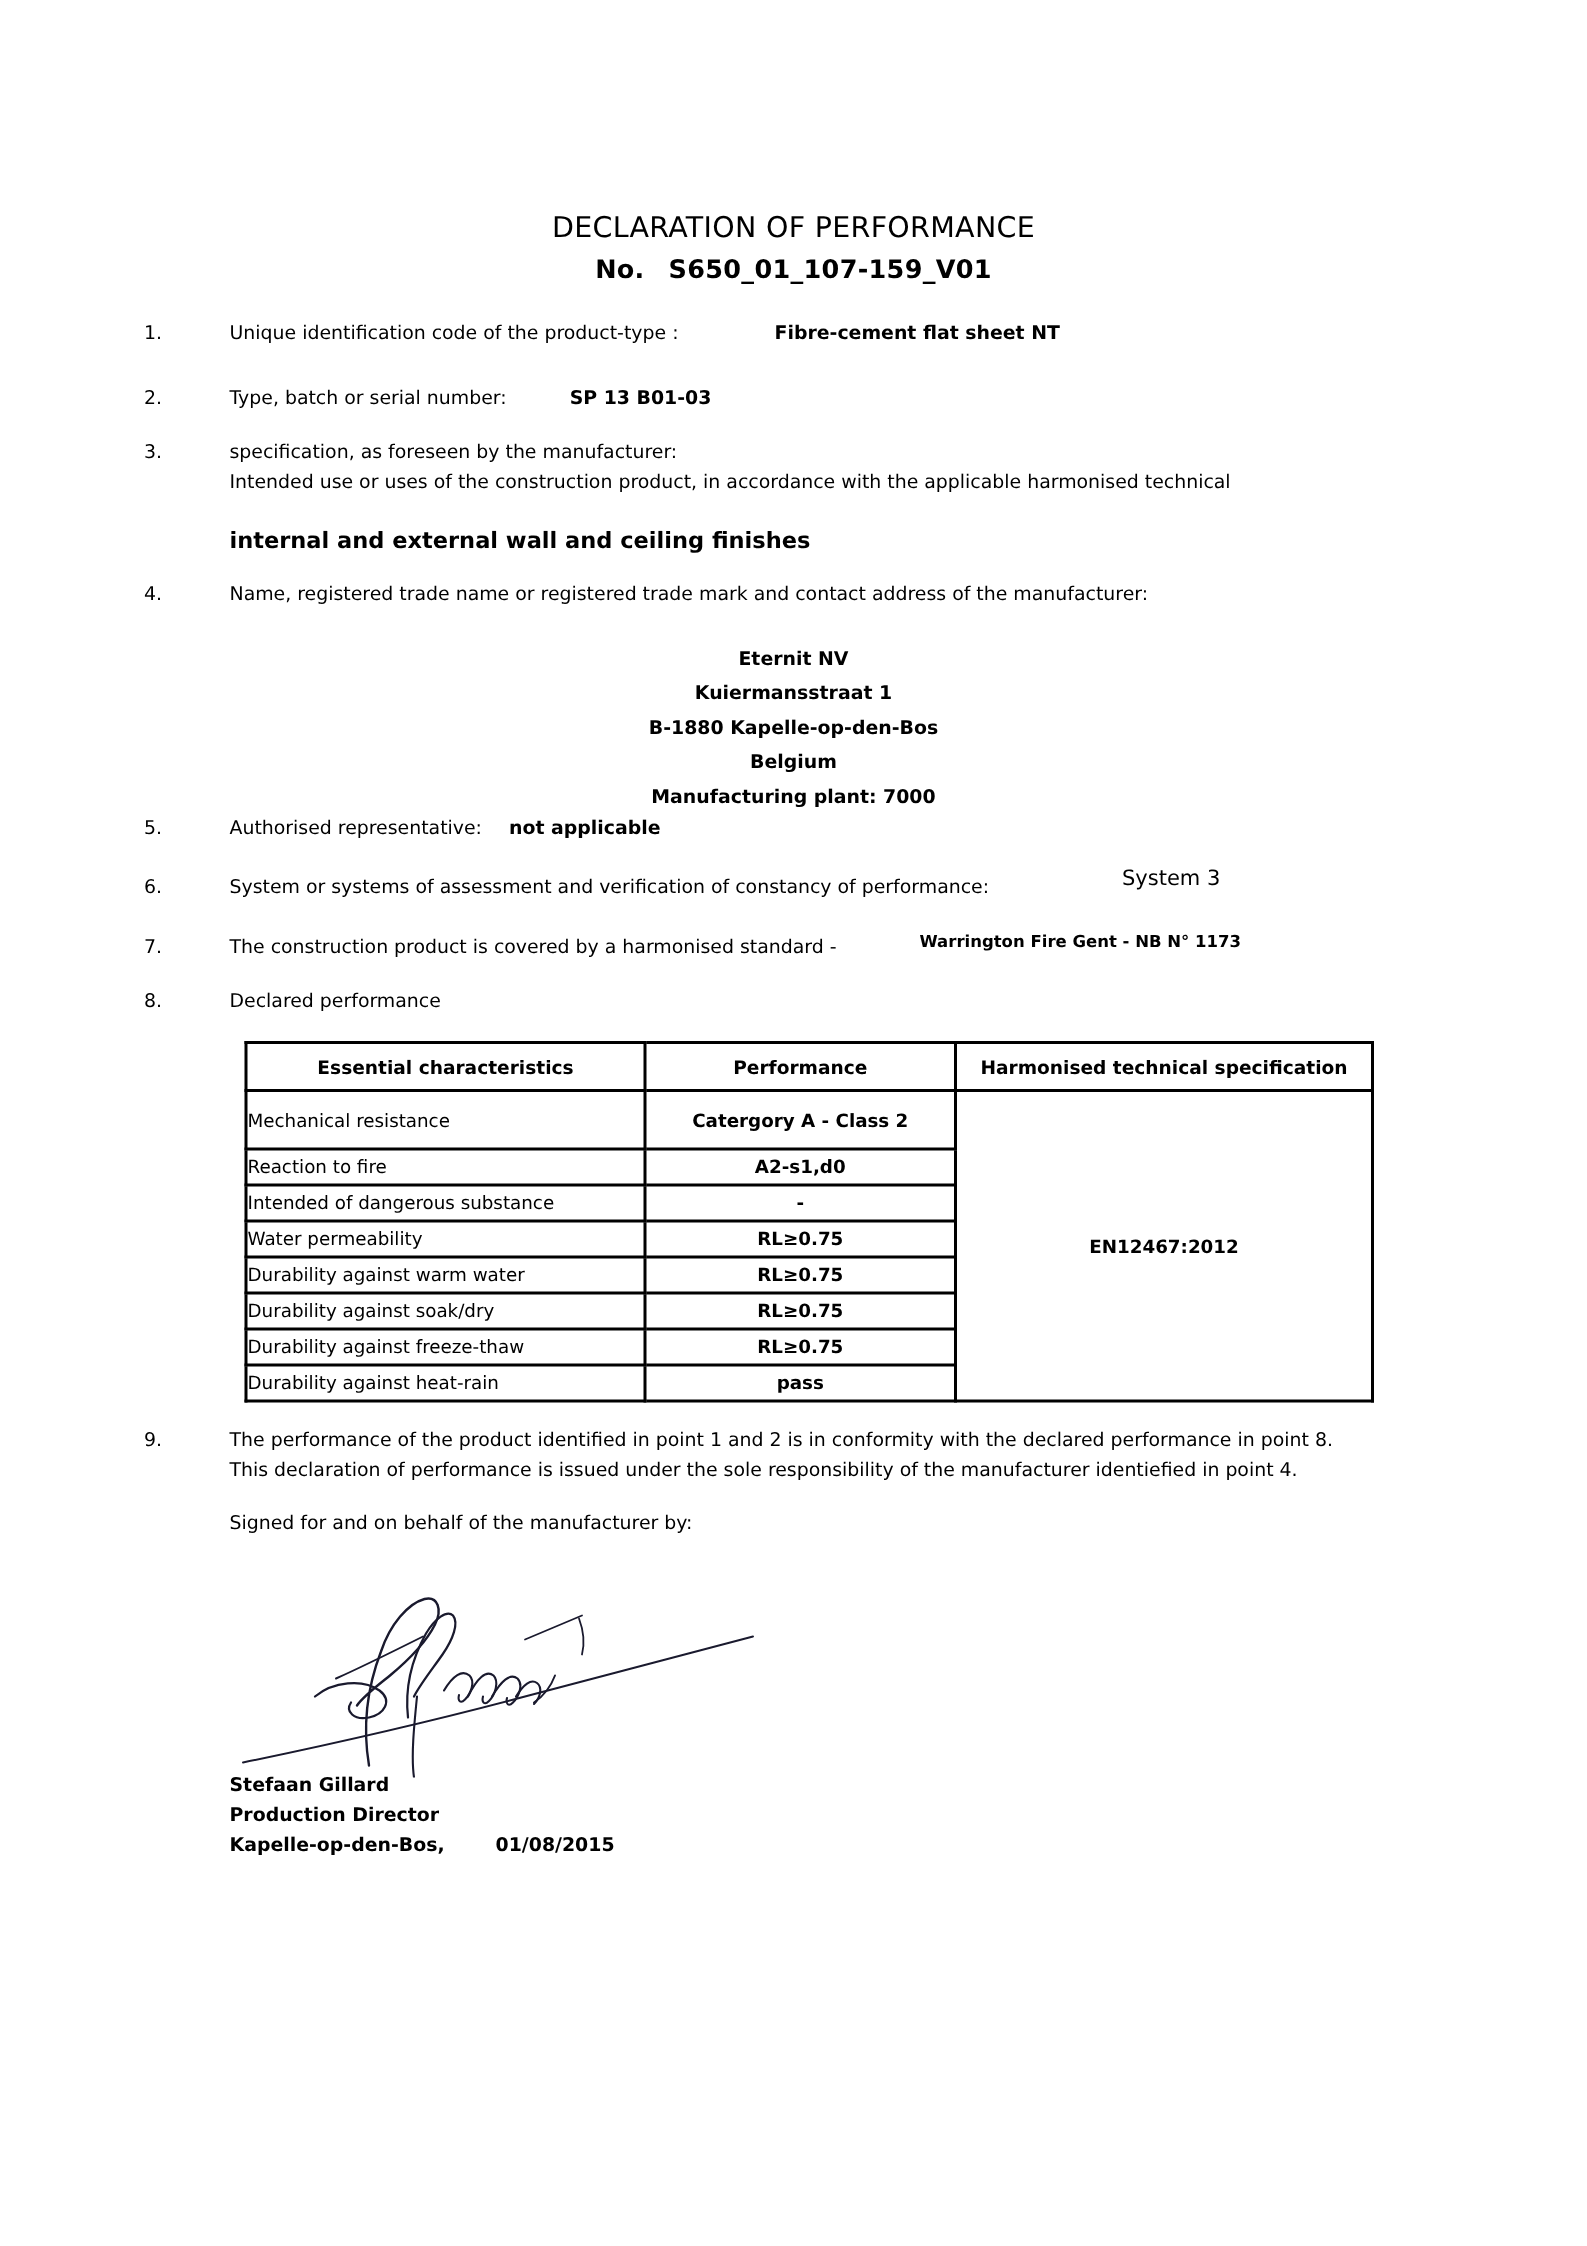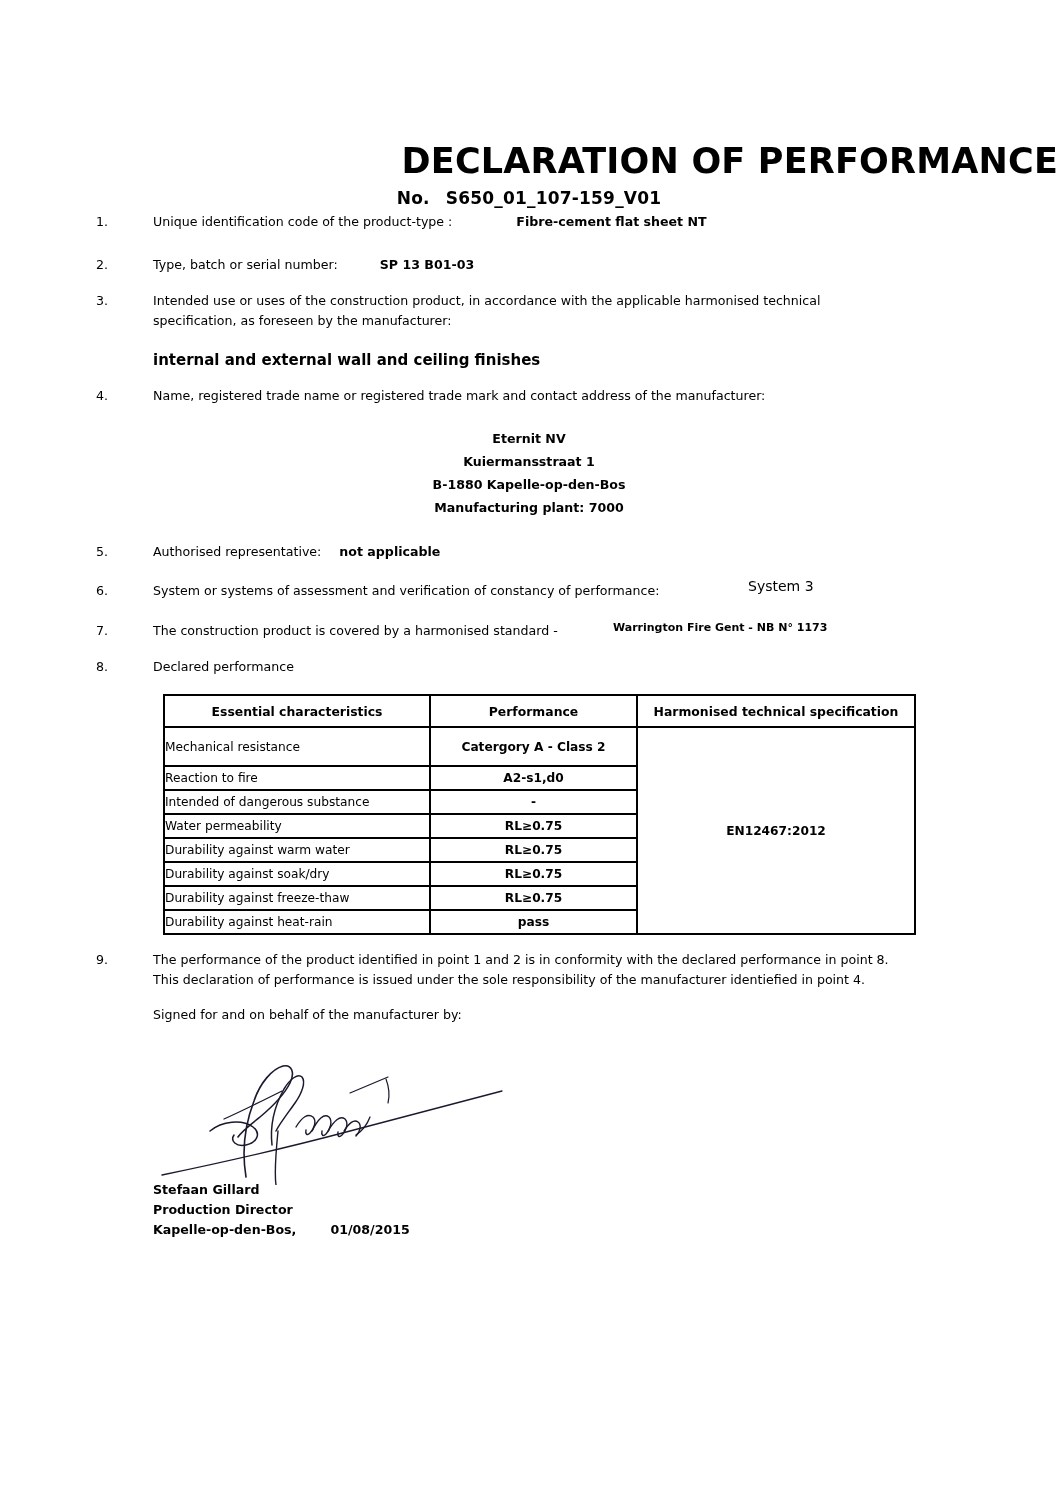--- a/index.html
+++ b/index.html
@@ -21,25 +21,24 @@
 
   
   .title-block {
     position: absolute;
     left: 0;
     top: 142px;
     width: 1058px;
     text-align: center;
   }
   .doc-title {
-    font-size: 35px;
-    font-weight: bold;
+    font-size: 19px;
+    font-weight: normal;
     letter-spacing: 0.2px;
     line-height: 1.1;
-    text-align: right;
   }
   .doc-number-row {
     margin-top: 7px;
     font-size: 17px;
     font-weight: bold;
     letter-spacing: 0.2px;
   }
   .doc-number-row .lbl { margin-right: 16px; }
 
   
@@ -186,35 +185,36 @@
   <div class="clause" style="top:255px;">
     <span class="num">2.</span>
     <div class="body">
       <span>Type, batch or serial number:</span><span class="inline-gap-md"></span><span class="b">SP 13 B01-03</span>
     </div>
   </div>
 
   <div class="clause" style="top:291px;">
     <span class="num">3.</span>
     <div class="body">
+      <div>specification, as foreseen by the manufacturer:</div>
       <div>Intended use or uses of the construction product, in accordance with the applicable harmonised technical</div>
-      <div>specification, as foreseen by the manufacturer:</div>
     </div>
   </div>
   <div class="standalone" style="top:351px;">internal and external wall and ceiling finishes</div>
 
   <div class="clause" style="top:386px;">
     <span class="num">4.</span>
     <div class="body">Name, registered trade name or registered trade mark and contact address of the manufacturer:</div>
   </div>
 
   <div class="address-block">
     <div>Eternit NV</div>
     <div>Kuiermansstraat 1</div>
     <div>B-1880 Kapelle-op-den-Bos</div>
+    <div>Belgium</div>
     <div>Manufacturing plant: 7000</div>
   </div>
 
   <div class="clause" style="top:542px;">
     <span class="num">5.</span>
     <div class="body">
       <span>Authorised representative:</span><span class="inline-gap-sm"></span><span class="b">not applicable</span>
     </div>
   </div>
 

